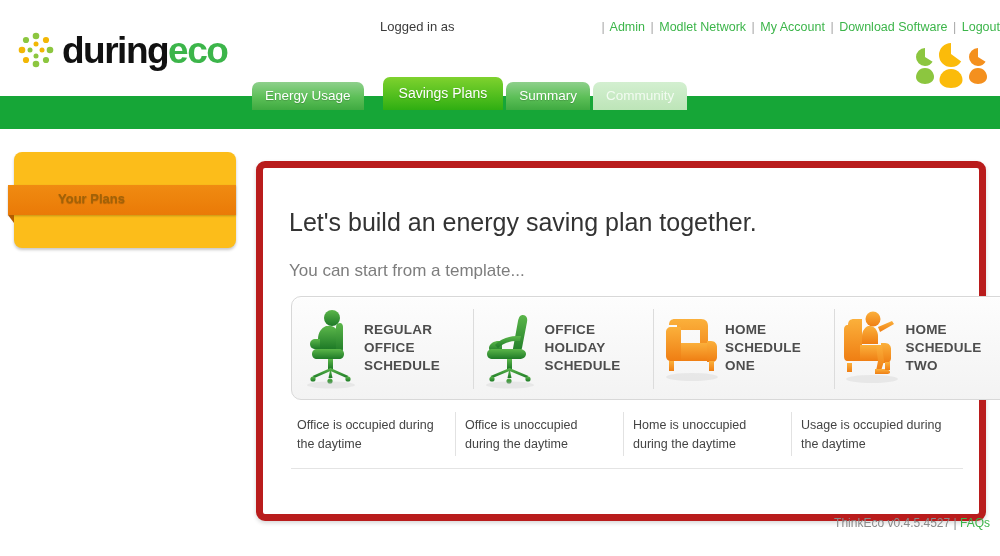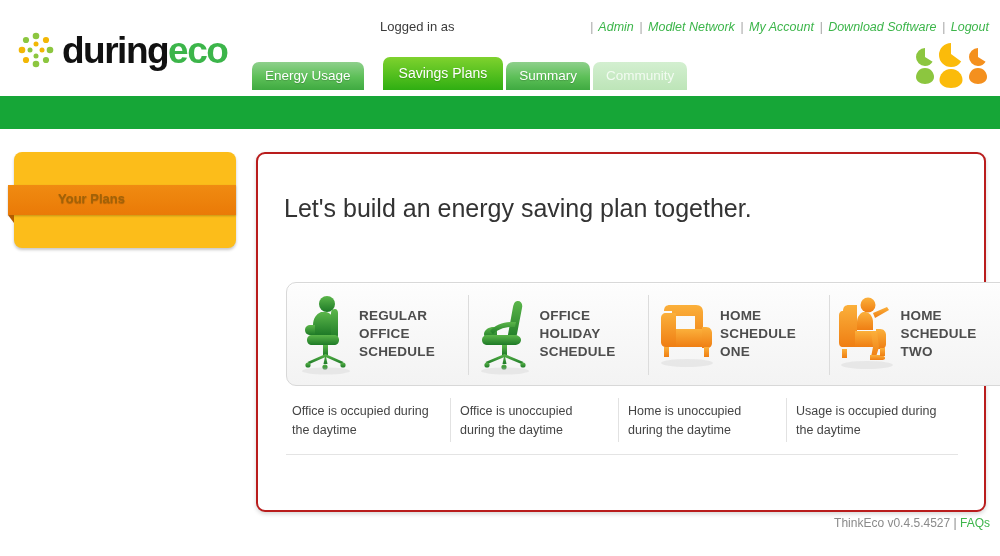--- a/index.html
+++ b/index.html
@@ -20,30 +20,30 @@
   .logo-word { font-size:37px; font-weight:bold; letter-spacing:-1.5px; line-height:1; }
   .logo-think { color:#111111; }
   .logo-eco { color:#3cb54a; }
 
   .logged-in {
     position:absolute; left:380px; top:19px;
     font-size:13px; color:#3b3b3b;
   }
 
   .toplinks {
-    position:absolute; right:11px; top:20px;
-    font-size:12.5px; color:#9a9a9a; white-space:nowrap;font-style:italic;
+    position:absolute; right:0; top:20px;
+    font-size:12.5px; color:#9a9a9a; white-space:nowrap;
   }
   .toplinks a { color:#3cb54a; text-decoration:none; }
   .toplinks .sep { color:#a8a8a8; padding:0 2px; }
 
   .people { position:absolute; right:8px; top:42px; width:82px; height:46px; }
 
   
-  .tabs { position:absolute; left:252px; top:60px; height:30px; display:flex; align-items:flex-end; z-index:5; }
+  .tabs { position:absolute; left:252px; top:80px; height:30px; display:flex; align-items:flex-end; z-index:5; }
   .tab {
     height:28px; line-height:28px;
     padding:0 13px;
     border-radius:7px 7px 0 0;
     font-size:13.5px; color:#ffffff;
     margin-right:3px;
     text-shadow:0 1px 1px rgba(0,0,0,.18);
     white-space:nowrap;
     cursor:pointer;
   }
@@ -75,24 +75,24 @@
     border-top:8px solid #b35c00;
   }
   .ribbon-label {
     position:absolute; left:44px; top:39px;
     font-size:13px; font-weight:bold; color:#a16207;
     text-shadow:0 1px 1px rgba(0,0,0,.25);
   }
 
   
   .panel {
-    position:absolute; left:256px; top:152px;
+    position:absolute; left:256px; top:161px;
     width:730px; height:360px;
     background:#ffffff;
-    border:2px solid #b91c1c;
+    border:7px solid #b91c1c;
     border-radius:9px;
     box-shadow:0 2px 4px rgba(0,0,0,.16);
   }
   .panel-h1 {
     position:absolute; left:26px; top:40px;
     font-size:25px; color:#333333; font-weight:normal;
     margin:0;
   }
   .panel-h2 {
     position:absolute; left:26px; top:93px;
@@ -228,20 +228,21 @@
   <div class="sidebar">
     <div class="sidebar-box"></div>
     <div class="ribbon"></div>
     <div class="ribbon-fold"></div>
     <div class="ribbon-label">Your Plans</div>
   </div>
 
   <div class="panel">
 
     <h1 class="panel-h1">Let's build an energy saving plan together.</h1>
+    <h2 class="panel-h2">You can start from a template...</h2>
 
     <div class="tstrip">
 
       <div class="tcard">
         <span class="tcard-icon">
           <svg viewBox="0 0 66 86" width="66" height="86">
             <defs>
               <linearGradient id="g1" x1="0" y1="0" x2="0" y2="1">
                 <stop offset="0" stop-color="#5bb64a"></stop>
                   <stop offset="1" stop-color="#1e7a27"></stop>

